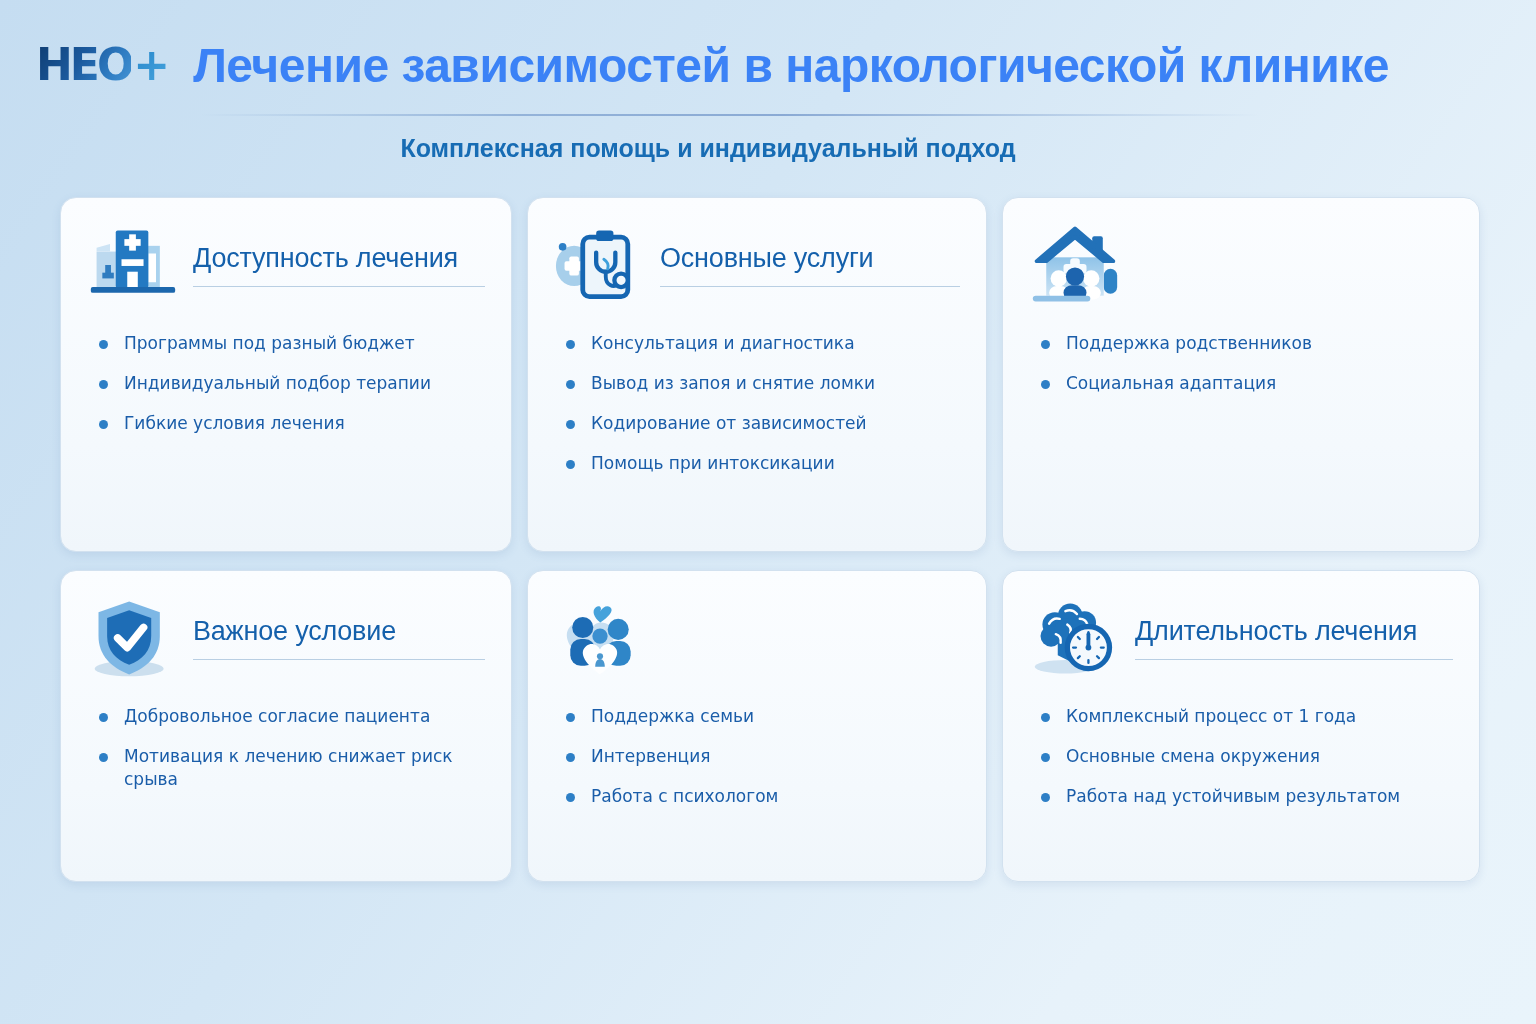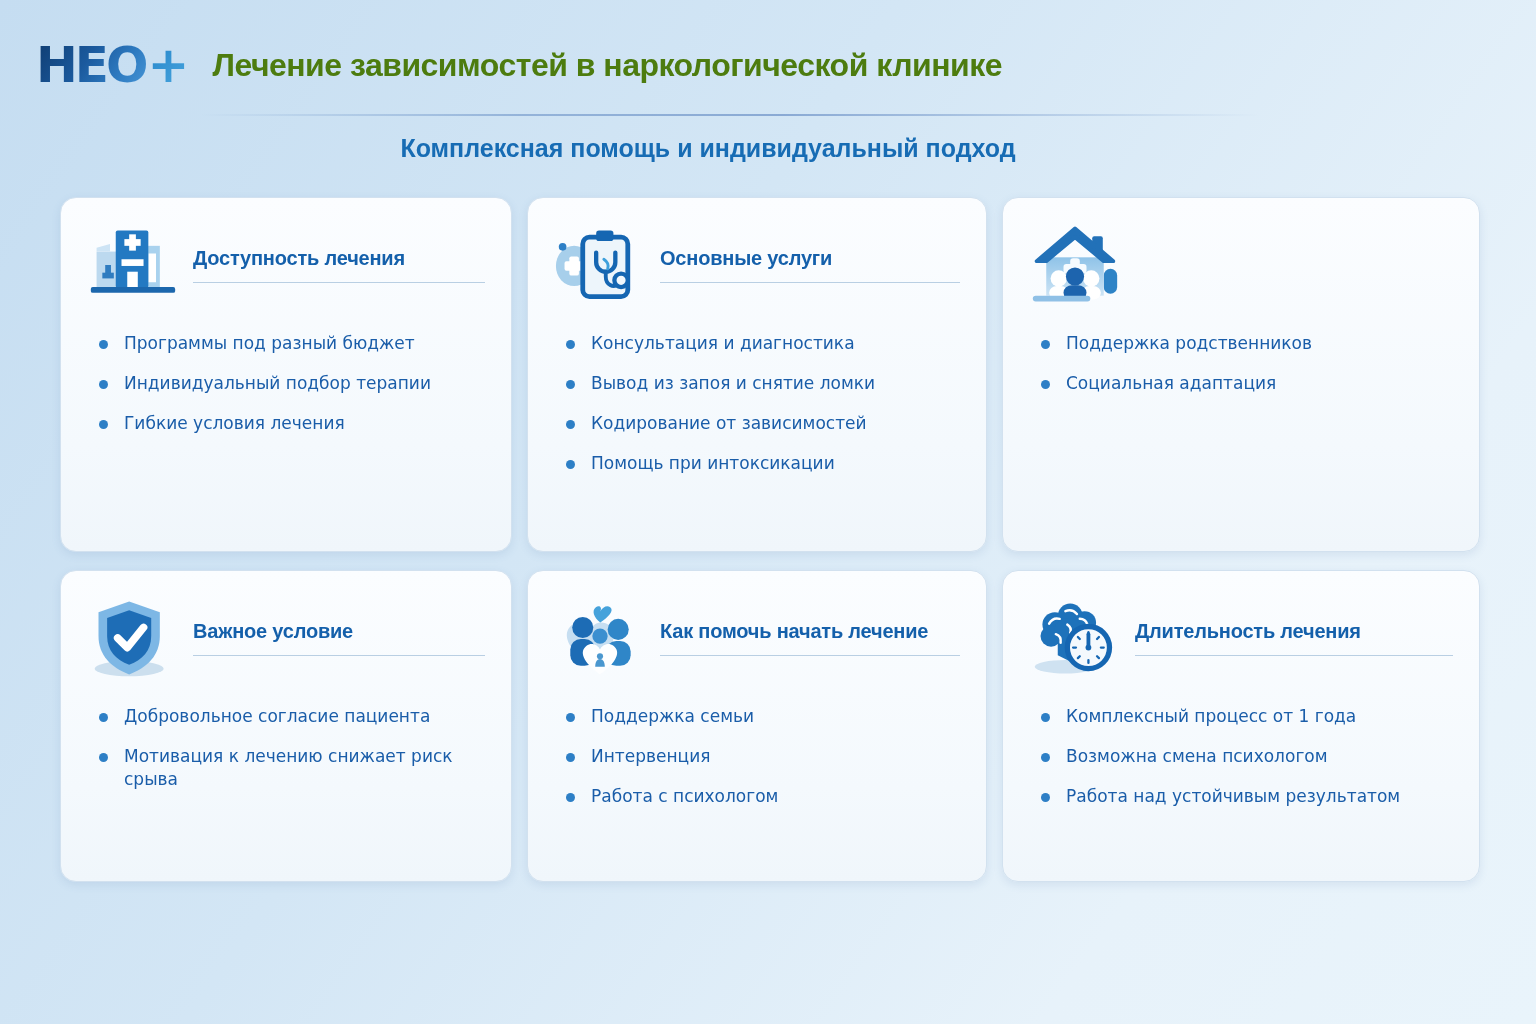--- a/index.html
+++ b/index.html
@@ -11,34 +11,34 @@
   }
   .page{width:1536px;height:1024px;position:relative;}
 
   
   .header-row{
     display:flex;align-items:center;gap:26px;
     padding:30px 0 0 36px;height:70px;
   }
   .logo{
     font-family:"DejaVu Sans",sans-serif;
-    font-size:50px;font-weight:900;letter-spacing:-3px;line-height:1;
+    font-size:44px;font-weight:900;letter-spacing:-3px;line-height:1;
     display:flex;
   }
   .logo .main{
     background:linear-gradient(125deg,#0f3c70 0%,#1b5a9e 45%,#2f7cc2 75%,#4796d6 100%);
     -webkit-background-clip:text;background-clip:text;color:transparent;
   }
   .logo .plus{
     background:linear-gradient(135deg,#2383c9 0%,#49a6de 100%);
     -webkit-background-clip:text;background-clip:text;color:transparent;
     margin-left:2px;
   }
   .page-title{
-    font-size:32px;font-weight:700;color:#4d7c0f;letter-spacing:-0.5px;
+    font-size:48px;font-weight:700;color:#3b82f6;letter-spacing:-0.5px;
   }
   .header-divider{
     height:2px;width:1060px;margin:14px 0 0 200px;
     background:linear-gradient(90deg,rgba(120,160,205,0) 0%,rgba(100,140,195,.55) 30%,rgba(90,130,190,.6) 55%,rgba(120,160,205,0) 100%);
     border-radius:2px;
   }
   .subtitle{
     margin-top:18px;text-align:center;transform:translateX(-60px);
     font-size:25px;font-weight:700;color:#176cb4;
   }
@@ -56,21 +56,21 @@
     border:1px solid #d2e1ef;
     border-radius:16px;
     box-shadow:0 3px 8px rgba(90,130,175,.14);
     padding:24px 26px 20px 26px;
     box-sizing:border-box;
   }
   .card-head{display:flex;align-items:center;gap:14px;}
   .card-icon{width:92px;height:86px;flex:0 0 92px;}
   .head-text{flex:1;min-width:0;}
   .card-title{
-    font-size:20px;font-weight:700;color:#1460ab;white-space:nowrap;
+    font-size:27px;font-weight:400;color:#1460ab;white-space:nowrap;
     letter-spacing:-0.2px;
   }
   .title-rule{height:1px;background:#b9cfe3;margin-top:12px;width:100%;}
 
   ul.items{list-style:none;margin:24px 0 0 0;padding:0 0 0 12px;}
   ul.items li{
     display:flex;align-items:flex-start;gap:16px;
     margin-bottom:17px;
     font-family:"DejaVu Sans",sans-serif;
     font-size:17px;color:#1a5da9;line-height:1.35;
@@ -241,24 +241,20 @@
           <path d="M48 26 C42 21 40 15 44 12 C47 10 50 12 48 16 C50 12 54 10 57 12 C61 15 55 21 48 26 Z" fill="#45a2db" transform="translate(0,-4) scale(1.15) translate(-6,0)"></path>
           <circle cx="30" cy="31" r="11" fill="#1d6cb5"></circle>
           <rect x="17" y="43" width="26" height="28" rx="11" fill="#1d6cb5"></rect>
           <circle cx="67" cy="33" r="11" fill="#2f86c8"></circle>
           <rect x="54" y="45" width="26" height="26" rx="11" fill="#2f86c8"></rect>
           <circle cx="48" cy="40" r="8" fill="#3b8fd0"></circle>
           <path d="M48 80 C30 67 26 56 34 50 C39 46 46 49 48 54 C50 49 57 46 62 50 C70 56 66 67 48 80 Z" fill="#fdfeff"></path>
           <circle cx="48" cy="61" r="3.2" fill="#4a97cf"></circle>
           <path d="M43 72 c0 -5 2 -8 5 -8 s5 3 5 8 z" fill="#4a97cf"></path>
         </svg>
-        <div class="head-text">
-          <div class="card-title">Как помочь начать лечение</div>
-          <div class="title-rule"></div>
-        </div>
       </div>
       <ul class="items">
         <li>
             <span class="dot"></span>
             <span>Поддержка семьи</span>
           </li>
         <li>
             <span class="dot"></span>
             <span>Интервенция</span>
           </li>
@@ -307,21 +303,21 @@
           <div class="title-rule"></div>
         </div>
       </div>
       <ul class="items">
         <li>
             <span class="dot"></span>
             <span>Комплексный процесс от 1 года</span>
           </li>
         <li>
             <span class="dot"></span>
-            <span>Возможна смена психологом</span>
+            <span>Основные смена окружения</span>
           </li>
         <li>
             <span class="dot"></span>
             <span>Работа над устойчивым результатом</span>
           </li>
       </ul>
     </div>
 
   </div>
 </div>

